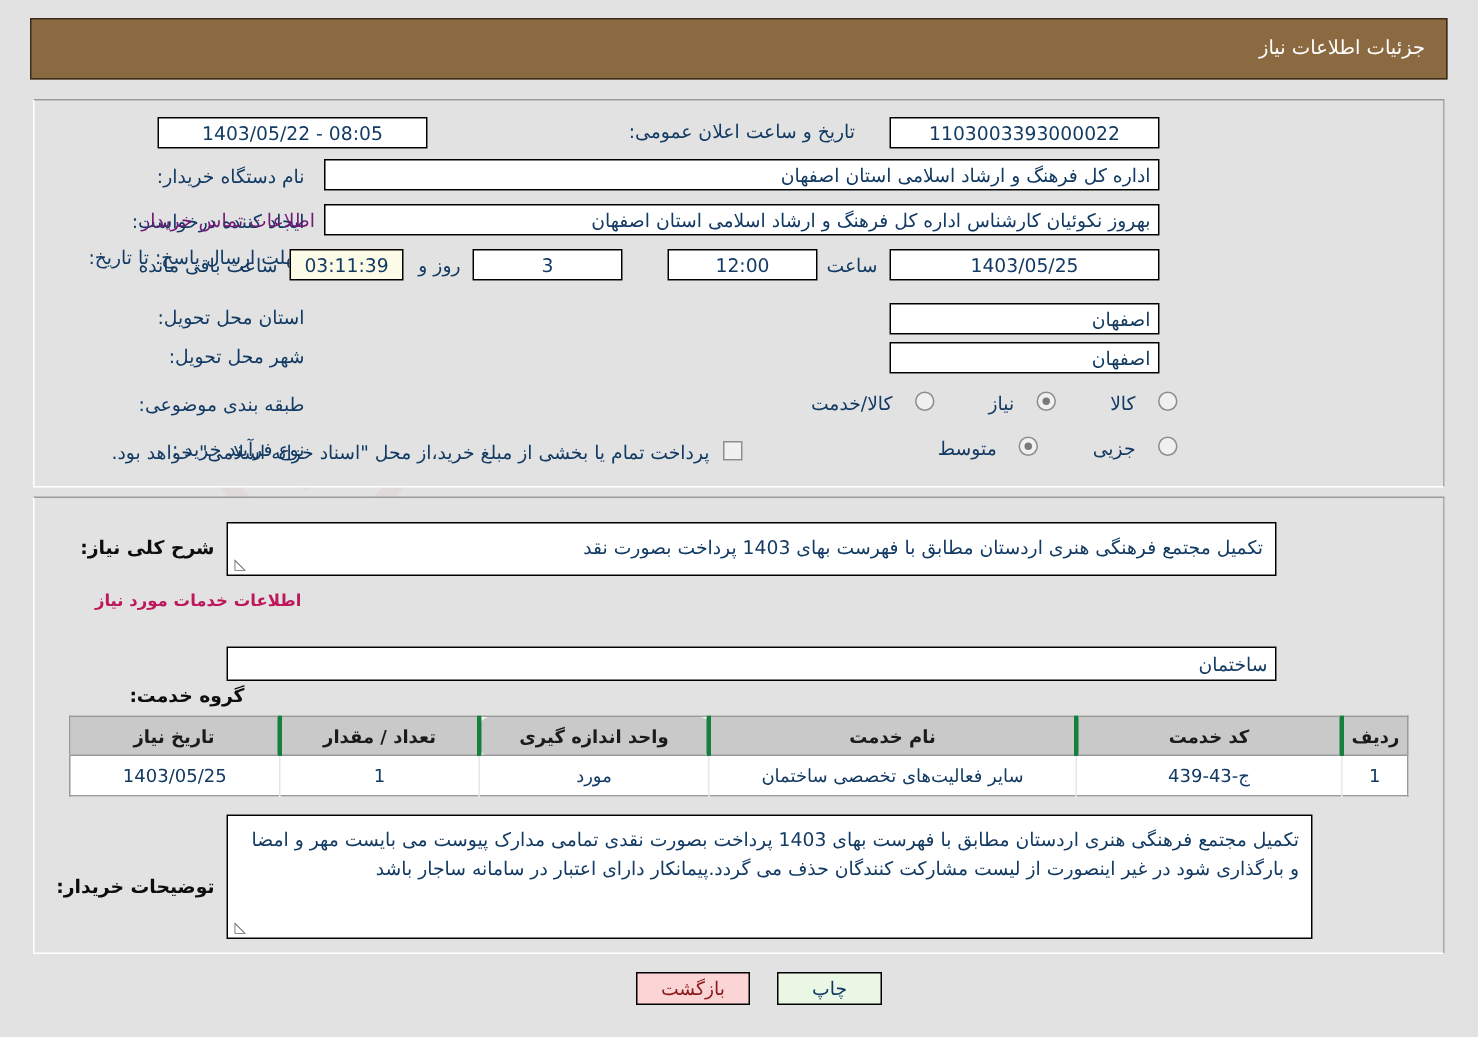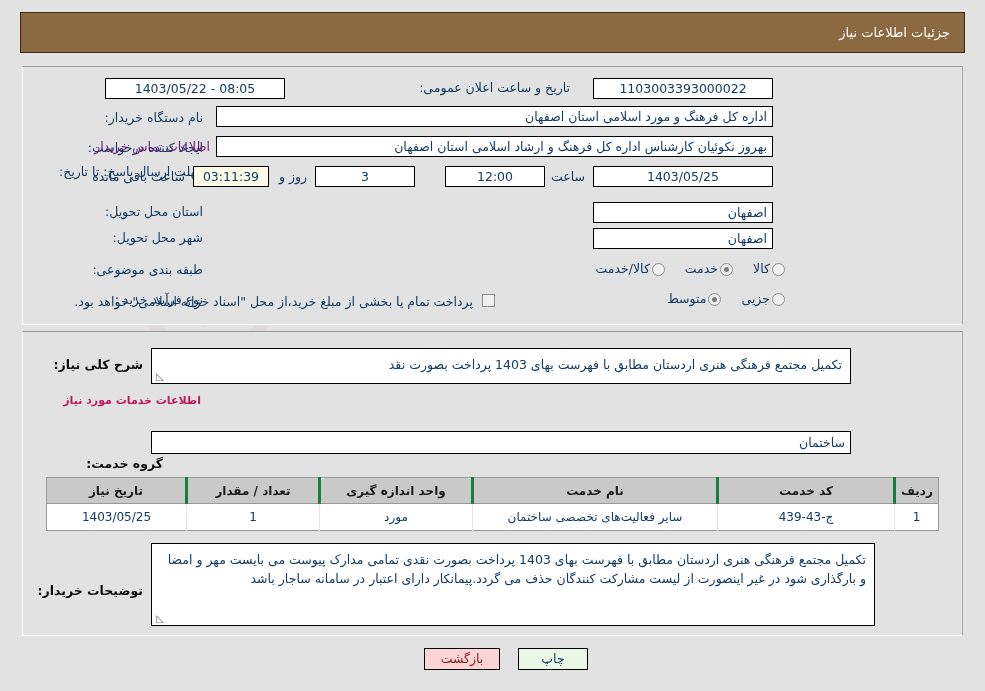--- a/index.html
+++ b/index.html
@@ -129,21 +129,21 @@
     background: #7a7a7a;
   }
   .checkbox {
     display: inline-block;
     width: 13px; height: 13px;
     border: 1px solid #8d8d8d;
     background: #f0f0f0;
     box-sizing: border-box;
     vertical-align: middle;
   }
-  .opt { display: inline-flex; align-items: flex-end; gap: 2px; margin-left: 20px; }
+  .opt { display: inline-flex; align-items: flex-start; gap: 15px; margin-left: 36px; }
   .opt-label { color: #123a63; font-size: 12.5px; }
 
   
   .textbox {
     box-sizing: border-box;
     border: 1px solid #000000;
     background: #ffffff;
     color: #123a63;
     font-size: 12.5px;
     padding: 6px 8px 0 8px;
@@ -252,21 +252,21 @@
 <div class="fld" style="position:absolute; right:212px; top:78px; width:180px; z-index:3;">1103003393000022</div>
 
 <div class="row" style="right:415px; top:80px; z-index:3;">
   <span class="lbl">تاریخ و ساعت اعلان عمومی:</span>
 </div>
 <div class="fld" style="position:absolute; right:700px; top:78px; width:180px; z-index:3;">08:05 - 1403/05/22</div>
 
 <div class="row" style="right:782px; top:110px; z-index:3;">
   <span class="lbl">نام دستگاه خریدار:</span>
 </div>
-<div class="fld rtl-text" style="position:absolute; right:212px; top:106px; width:557px; z-index:3;">اداره کل فرهنگ و مورد اسلامی استان اصفهان</div>
+<div class="fld rtl-text" style="position:absolute; right:212px; top:106px; width:557px; z-index:3;">اداره کل فرهنگ و ارشاد اسلامی استان اصفهان</div>
 
 <div class="row" style="right:782px; top:140px; z-index:3;">
   <span class="lbl">ایجاد کننده درخواست:</span>
 </div>
 <div class="fld rtl-text" style="position:absolute; right:212px; top:136px; width:557px; z-index:3;">بهروز نکوئیان کارشناس اداره کل فرهنگ و ارشاد اسلامی استان اصفهان</div>
 <a class="link" style="position:absolute; right:775px; top:139px; z-index:3;">اطلاعات تماس خریدار</a>
 
 <div class="row two-line" style="right:782px; top:164px; width:120px; display:block; text-align:left; z-index:3;">
   <span class="lbl two-line" style="display:inline-block; width:120px; text-align:left;">مهلت ارسال پاسخ: تا تاریخ:</span>
 </div>
@@ -291,21 +291,21 @@
 <div class="row" style="right:782px; top:262px; z-index:3;">
   <span class="lbl">طبقه بندی موضوعی:</span>
 </div>
 <div class="row" style="right:200px; top:261px; width:580px; justify-content:flex-start; z-index:3;">
   <span class="opt">
     <span class="radio"></span>
     <span class="opt-label">کالا</span>
   </span>
   <span class="opt">
     <span class="radio checked"></span>
-    <span class="opt-label">خدمت</span>
+    <span class="opt-label">نیاز</span>
   </span>
   <span class="opt">
     <span class="radio"></span>
     <span class="opt-label">کالا/خدمت</span>
   </span>
 </div>
 
 <div class="row" style="right:782px; top:292px; z-index:3;">
   <span class="lbl">نوع فرآیند خرید :</span>
 </div>

